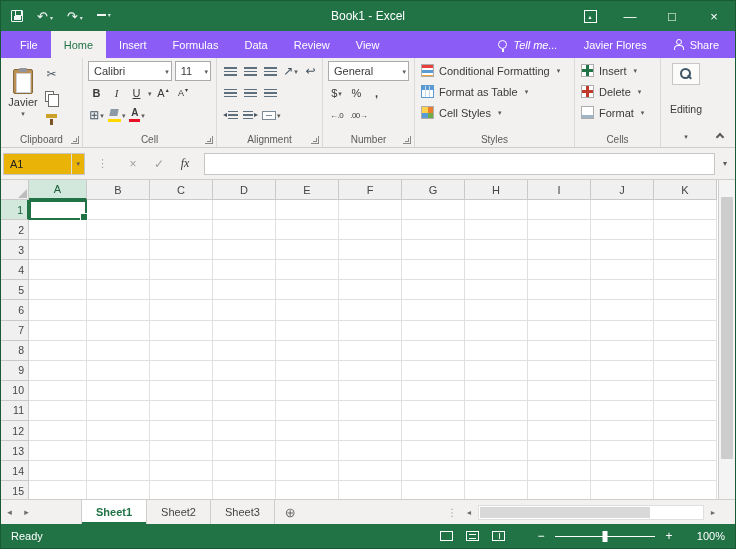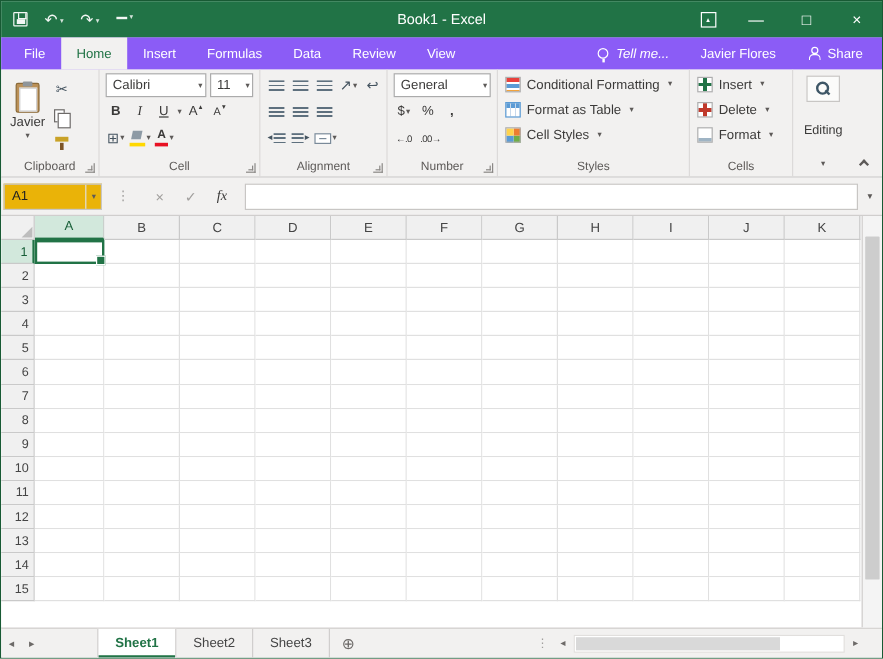--- a/index.html
+++ b/index.html
@@ -634,14 +634,37 @@
     <span class="sb-dots">⋮</span>
     <div class="hscroll">
       <span class="hs-arrow">◄</span>
       <div class="hs-track">
           <div class="hs-thumb"></div>
         </div>
       <span class="hs-arrow">►</span>
     </div>
   </div>
 
+  <div class="statusbar">
+    <span>Ready</span>
+    <div class="sb-right">
+      <span class="viewbtn">
+          <span class="vw"></span>
+        </span>
+      <span class="viewbtn">
+          <span class="vw pl"></span>
+        </span>
+      <span class="viewbtn">
+          <span class="vw pb"></span>
+        </span>
+      <div class="zoomctl">
+        <span class="zbtn">−</span>
+        <div class="ztrack">
+            <span class="ztick"></span>
+            <span class="zthumb"></span>
+          </div>
+        <span class="zbtn">+</span>
+      </div>
+      <span class="zlabel">100%</span>
+    </div>
+  </div>
 
 </div>
 
 </body></html>

